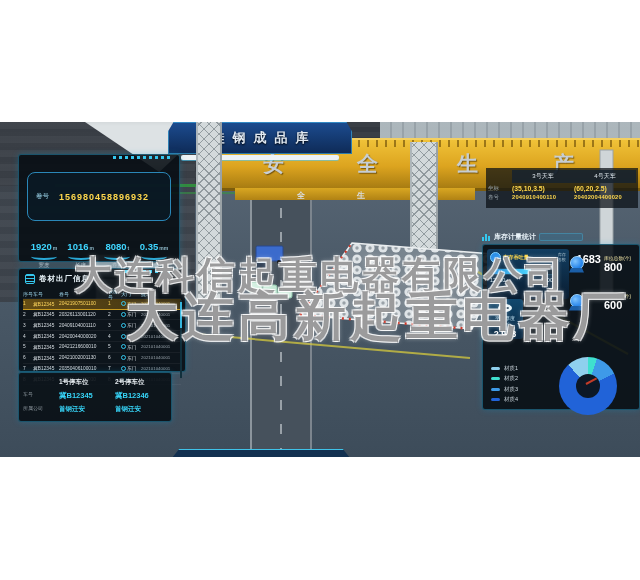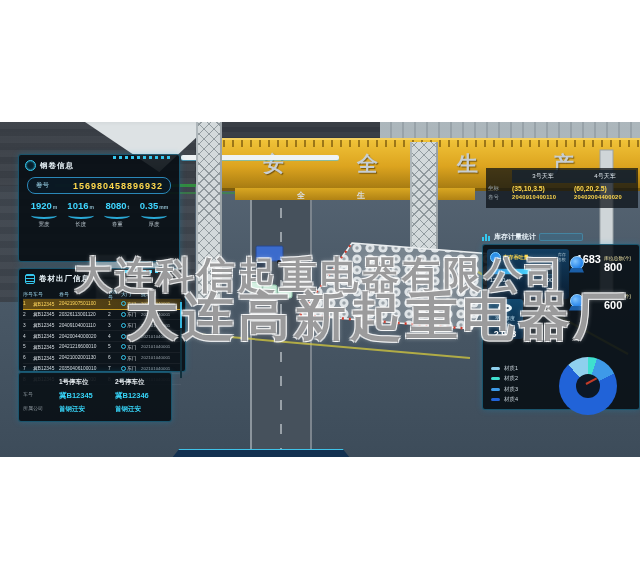--- a/index.html
+++ b/index.html
@@ -60,22 +60,22 @@
   .dashes{position:absolute;top:1px;right:8px;width:58px;height:3px;
         background:repeating-linear-gradient(90deg,#35c8ef 0 3px,transparent 3px 6px);}
   .phead{display:flex;align-items:center;gap:4px;padding:5px 6px 3px 6px;}
   .phead .ttl{color:#eaf4f9;font-size:7.5px;font-weight:bold;letter-spacing:1px;}
   .cicon{width:9px;height:9px;border-radius:50%;border:1.5px solid #35c8ef;background:#07202c;
         box-shadow:inset 0 0 2px #35c8ef;}
   .sicon{width:8px;height:8px;border:1.5px solid #35c8ef;border-radius:2px;background:
         repeating-linear-gradient(180deg,#35c8ef 0 1px,transparent 1px 3px);}
   
   .coil-panel{left:18px;top:32px;width:160px;height:106px;}
-  .pill{display:flex;align-items:center;margin:3px 8px;height:15px;border:1px solid #2a87b8;
-        border-radius:8px;background:rgba(10,26,38,.85);padding:0 8px;gap:24px;}
+  .pill{display:flex;align-items:center;margin:17px 8px;height:15px;border:1px solid #2a87b8;
+        border-radius:8px;background:rgba(10,26,38,.85);padding:16px 8px;gap:10px;}
   .pill .lb{color:#9fd8ef;font-size:6.5px;white-space:nowrap;}
   .pill .vl{color:#ffd84d;font-size:9px;font-weight:bold;letter-spacing:1px;}
   .stats4{display:flex;justify-content:space-between;padding:4px 8px 0 8px;}
   .st{display:flex;flex-direction:column;align-items:center;width:34px;}
   .st .v{color:#3fd6ff;font-size:9.5px;font-weight:bold;line-height:1;}
   .st .v i{font-style:normal;font-size:5px;color:#8fb9c9;margin-left:1px;}
   .st .arc{width:26px;height:5px;border-bottom:2px solid #2aa9d6;border-radius:0 0 50% 50%;margin:1px 0 2px 0;}
   .st .lb{color:#b8c4cc;font-size:5.5px;}
   
   .ship-panel{left:18px;top:146px;width:166px;height:102px;}
@@ -219,28 +219,27 @@
         <rect x="256" y="124" width="27" height="15" rx="1.5" fill="#3b6bcc" stroke="#28488c"></rect>
         <rect x="256" y="136" width="11" height="10" rx="1" fill="#223349"></rect>
         <rect x="257" y="137" width="9" height="4" fill="#9fc8e8"></rect>
         <circle cx="261" cy="147" r="2" fill="#111"></circle>
         <circle cx="279" cy="140" r="2" fill="#111"></circle>
       </g>
     </svg>
 
     <div class="hud-trap"></div>
 
+    <div class="banner">
+      <span>硅钢成品库</span>
+    </div>
     <div class="banner-bar"></div>
 
     <div class="panel coil-panel">
       <div class="dashes"></div>
-      <div class="phead">
-        <span class="cicon"></span>
-        <span class="ttl">钢卷信息</span>
-      </div>
       <div class="pill">
         <span class="lb">卷号</span>
         <span class="vl">156980458896932</span>
       </div>
       <div class="stats4">
         <div class="st">
           <span class="v"><span>1920</span><i>m</i></span>
           <span class="arc"></span>
           <span class="lb">宽度</span>
         </div>

